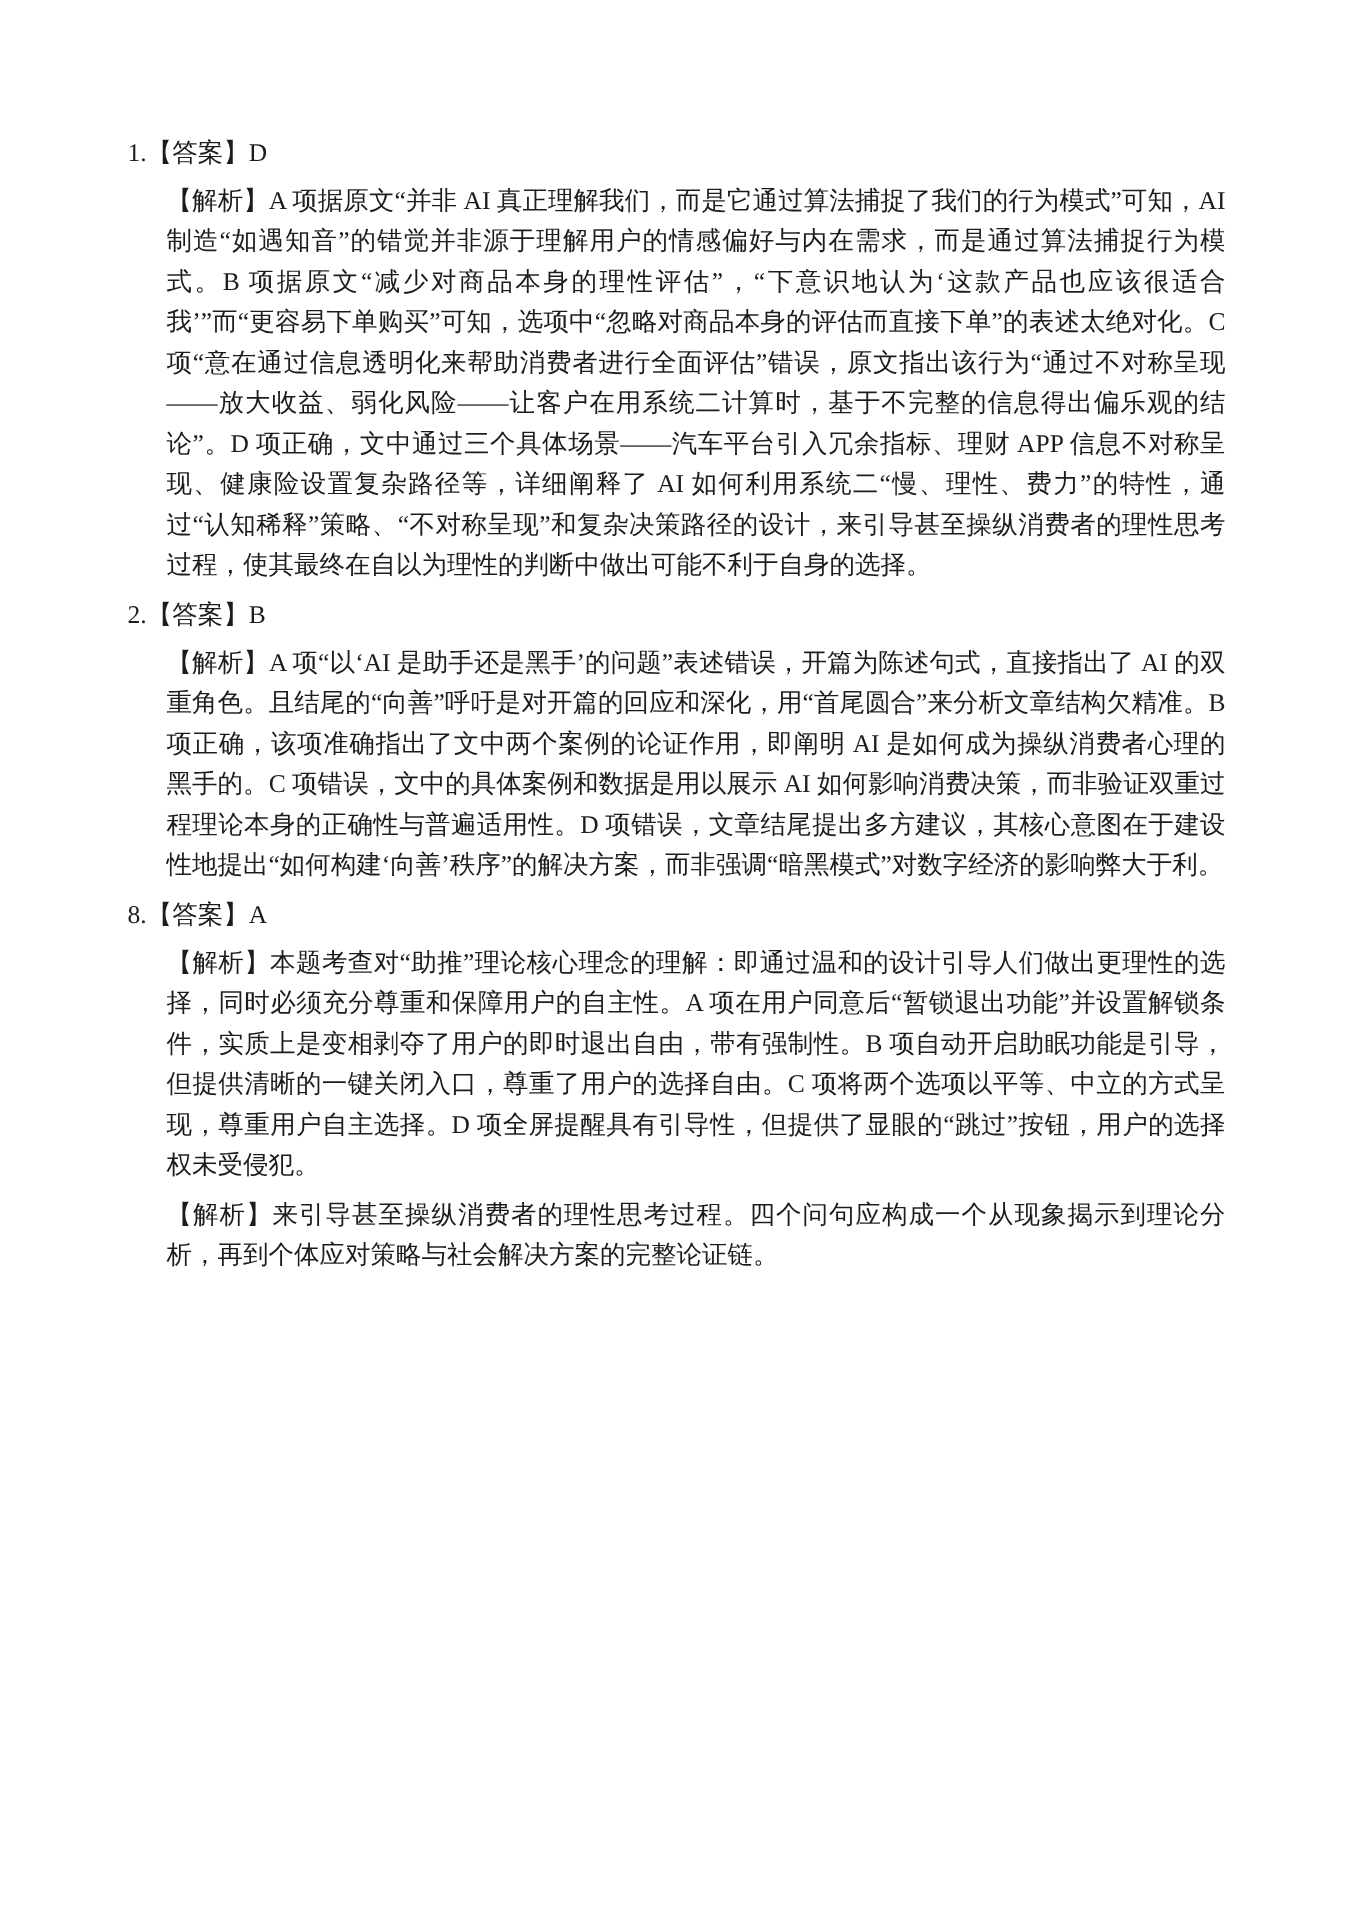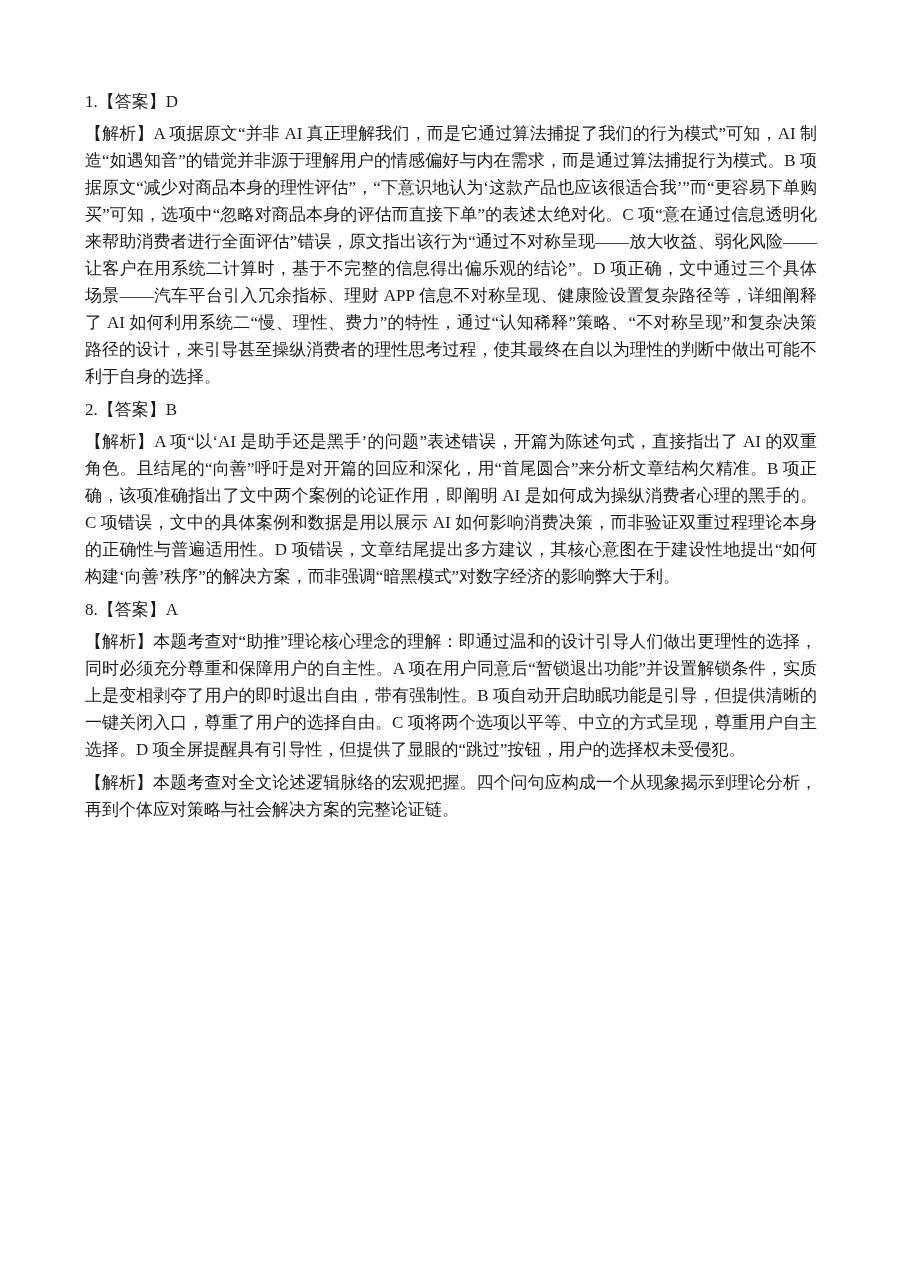--- a/index.html
+++ b/index.html
@@ -23,20 +23,21 @@
     text-align: justify;
     text-justify: inter-ideograph;
   }
   .item { margin-bottom: 6px; }
   .head {
     padding-left: 26px;
     text-indent: -26px;
     margin-bottom: 5px;
   }
   .para {
+    margin-left: 26px;
     margin-bottom: 5px;
   }
   .page-num {
     position: absolute;
     top: 1176px; left: 0; width: 100%;
     text-align: center;
     font-size: 15px;
     color: #222;
   }
   .watermark {
@@ -88,21 +89,21 @@
       <p class="head">2.【答案】B</p>
       <p class="para">【解析】A 项“以‘AI 是助手还是黑手’的问题”表述错误，开篇为陈述句式，直接指出了 AI 的双重角色。且结尾的“向善”呼吁是对开篇的回应和深化，用“首尾圆合”来分析文章结构欠精准。B 项正确，该项准确指出了文中两个案例的论证作用，即阐明 AI 是如何成为操纵消费者心理的黑手的。C 项错误，文中的具体案例和数据是用以展示 AI 如何影响消费决策，而非验证双重过程理论本身的正确性与普遍适用性。D 项错误，文章结尾提出多方建议，其核心意图在于建设性地提出“如何构建‘向善’秩序”的解决方案，而非强调“暗黑模式”对数字经济的影响弊大于利。</p>
     </section>
 
     <section class="item">
       <p class="head">8.【答案】A</p>
       <p class="para">【解析】本题考查对“助推”理论核心理念的理解：即通过温和的设计引导人们做出更理性的选择，同时必须充分尊重和保障用户的自主性。A 项在用户同意后“暂锁退出功能”并设置解锁条件，实质上是变相剥夺了用户的即时退出自由，带有强制性。B 项自动开启助眠功能是引导，但提供清晰的一键关闭入口，尊重了用户的选择自由。C 项将两个选项以平等、中立的方式呈现，尊重用户自主选择。D 项全屏提醒具有引导性，但提供了显眼的“跳过”按钮，用户的选择权未受侵犯。</p>
     </section>
 
     <section class="item">
-      <p class="para">【解析】本题考查对全文论述逻辑脉络的宏观把握。四个问句应构成一个从现象揭示到理论分析，再到个体应对策略与社会解决方案的完整论证链。</p>
+      <p class="para">【解析】来引导甚至操纵消费者的理性思考过程。四个问句应构成一个从现象揭示到理论分析，再到个体应对策略与社会解决方案的完整论证链。</p>
     </section>
 
 
   </main>
 
   <div class="page-num">2</div>
 
   <div class="watermark">
     <div class="logo-mark">
       <span class="bar bar-left"></span>

